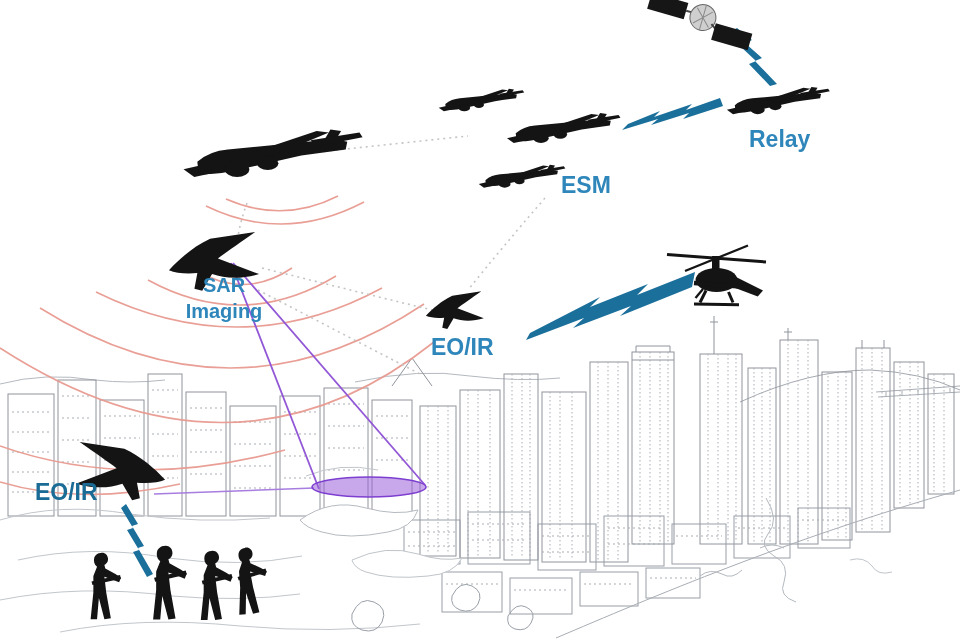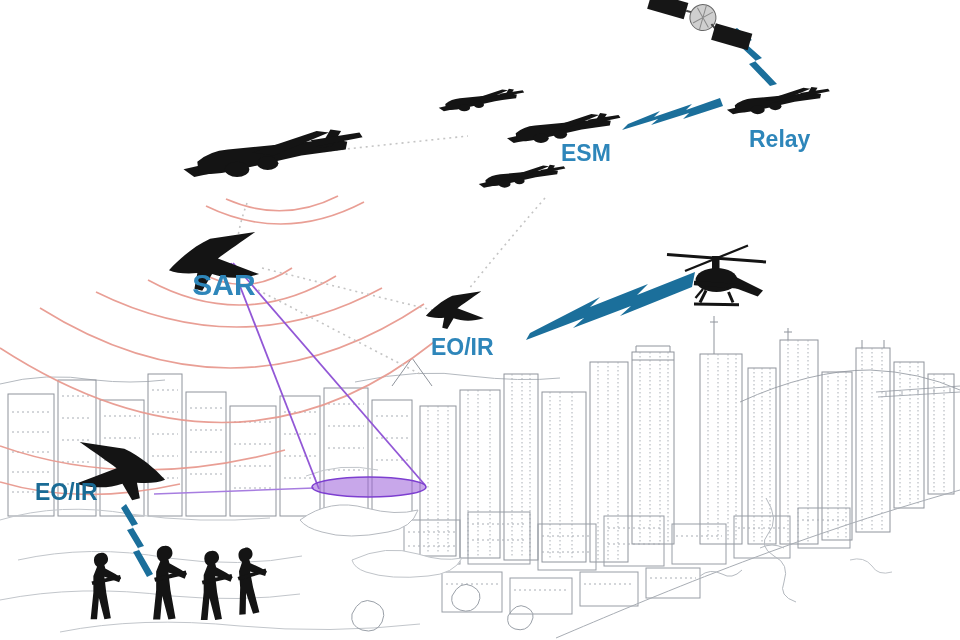--- a/index.html
+++ b/index.html
@@ -3,21 +3,21 @@
 <meta charset="utf-8">
 <style>
   html,body{margin:0;padding:0;background:#fff;}
   .stage{position:relative;width:960px;height:640px;background:#ffffff;overflow:hidden;
          font-family:"Liberation Sans",sans-serif;}
   .layer{position:absolute;left:0;top:0;}
   .lbl{position:absolute;font-weight:bold;font-size:23px;color:#2E86BA;white-space:nowrap;
        user-select:none;}
   .lbl-dark{color:#1A6B95;}
   .sar-block{position:absolute;left:168px;top:272px;width:112px;text-align:center;
-             font-weight:bold;font-size:30px;line-height:26px;color:#2E86BA;}
+             font-weight:bold;font-size:20px;line-height:26px;color:#2E86BA;}
 </style>
 </head>
 <body>
 
 <div class="stage">
 
 <svg class="layer" width="960" height="640" viewBox="0 0 960 640">
 
   <defs>
     <g id="plane" fill="#141414">
@@ -232,25 +232,26 @@
       </g>
   <g transform="translate(196,550) scale(0.96)">
         <use href="#soldier"></use>
       </g>
   <g transform="translate(230,548) scale(0.92) rotate(-4)">
         <use href="#soldier"></use>
       </g>
 </svg>
 
 
-<div class="lbl" style="left:561px;top:140px">ESM</div>
+<div class="lbl" style="left:561px;top:172px">ESM</div>
 
 <div class="lbl" style="left:749px;top:126px">Relay</div>
 
 <div class="sar-block">
   <div>SAR</div>
+  <div>Imaging</div>
 </div>
 
 <div class="lbl" style="left:431px;top:334px">EO/IR</div>
 
 <div class="lbl lbl-dark" style="left:35px;top:479px">EO/IR</div>
 
 </div>
 
 </body></html>

